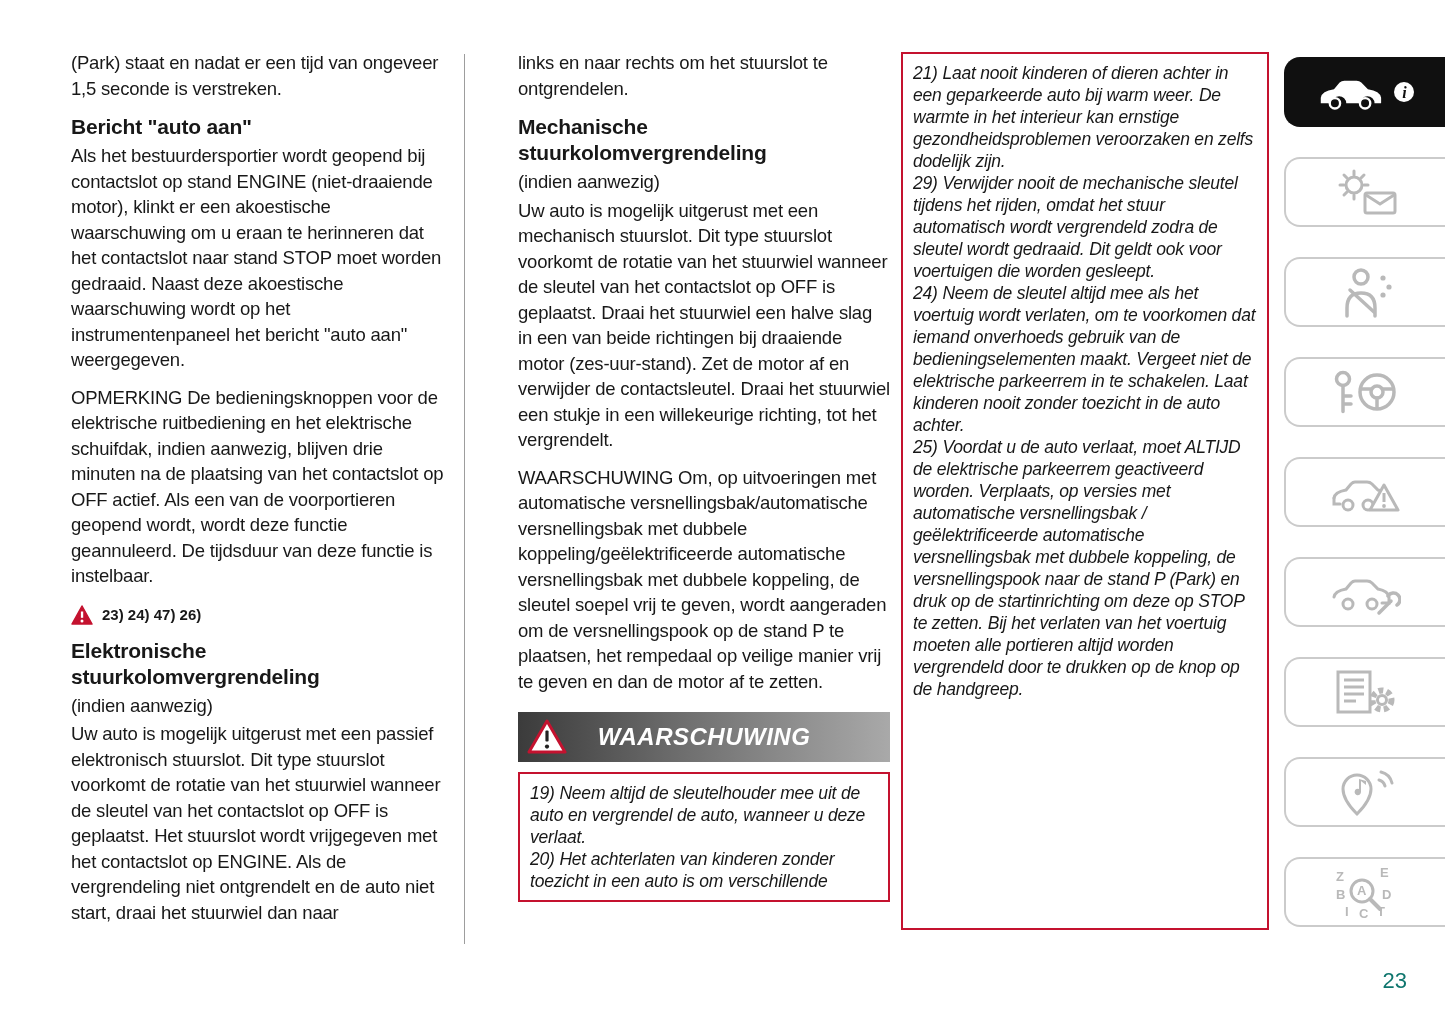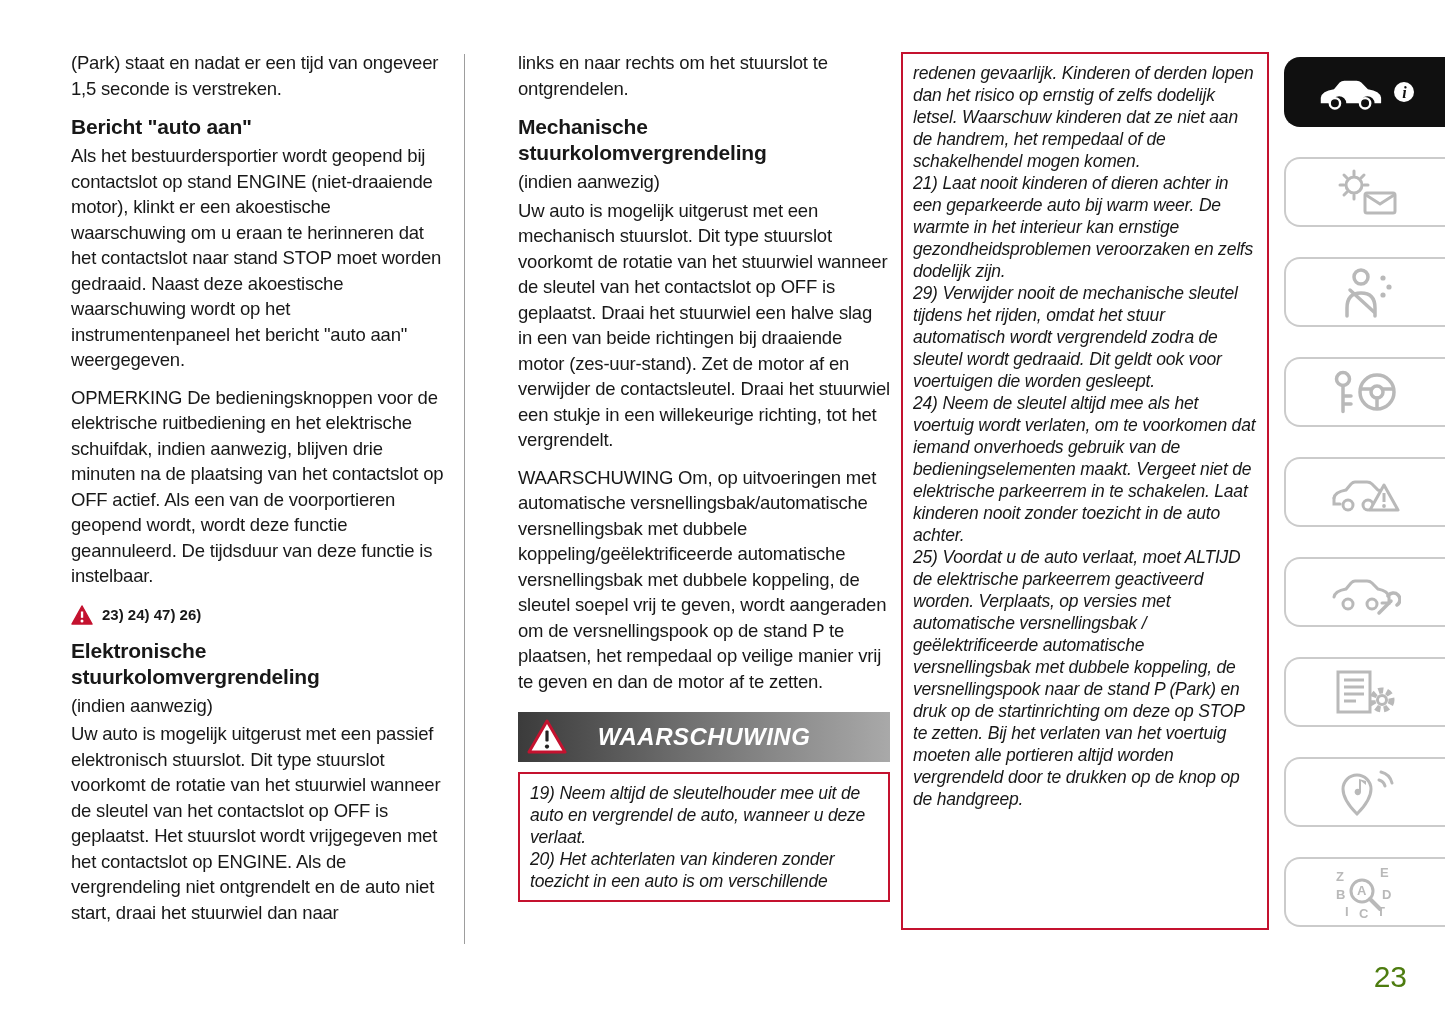--- a/index.html
+++ b/index.html
@@ -108,22 +108,22 @@
     display: flex; align-items: center; justify-content: center;
     gap: 10px;
     cursor: pointer;
   }
   .tile.active { background: #101010; border-color: #101010; }
 
   
   .page-number {
     position: absolute;
     right: 38px; bottom: 24px;
-    font-size: 30px;
-    color: #4d7c0f;
+    font-size: 22px;
+    color: #0f766e;
   }
 </style>
 </head>
 <body>
 
 <div class="page">
 
   <div class="col col-left">
     <p class="body-p">(Park) staat en nadat er een tijd van ongeveer 1,5 seconde is verstreken.</p>
 
@@ -172,23 +172,20 @@
         <span class="wb-text">Neem altijd de sleutelhouder mee uit de auto en vergrendel de auto, wanneer u deze verlaat.</span>
       </p>
       <p class="wb-p">
         <span class="wb-num">20)</span>
         <span class="wb-text">Het achterlaten van kinderen zonder toezicht in een auto is om verschillende</span>
       </p>
     </div>
   </div>
 
   <div class="warning-box box2">
-    <p class="wb-p">
-      <span class="wb-text">redenen gevaarlijk. Kinderen of derden lopen dan het risico op ernstig of zelfs dodelijk letsel. Waarschuw kinderen dat ze niet aan de handrem, het rempedaal of de schakelhendel mogen komen.</span>
-    </p>
     <p class="wb-p">
       <span class="wb-num">21)</span>
       <span class="wb-text">Laat nooit kinderen of dieren achter in een geparkeerde auto bij warm weer. De warmte in het interieur kan ernstige gezondheidsproblemen veroorzaken en zelfs dodelijk zijn.</span>
     </p>
     <p class="wb-p">
       <span class="wb-num">29)</span>
       <span class="wb-text">Verwijder nooit de mechanische sleutel tijdens het rijden, omdat het stuur automatisch wordt vergrendeld zodra de sleutel wordt gedraaid. Dit geldt ook voor voertuigen die worden gesleept.</span>
     </p>
     <p class="wb-p">
       <span class="wb-num">24)</span>

